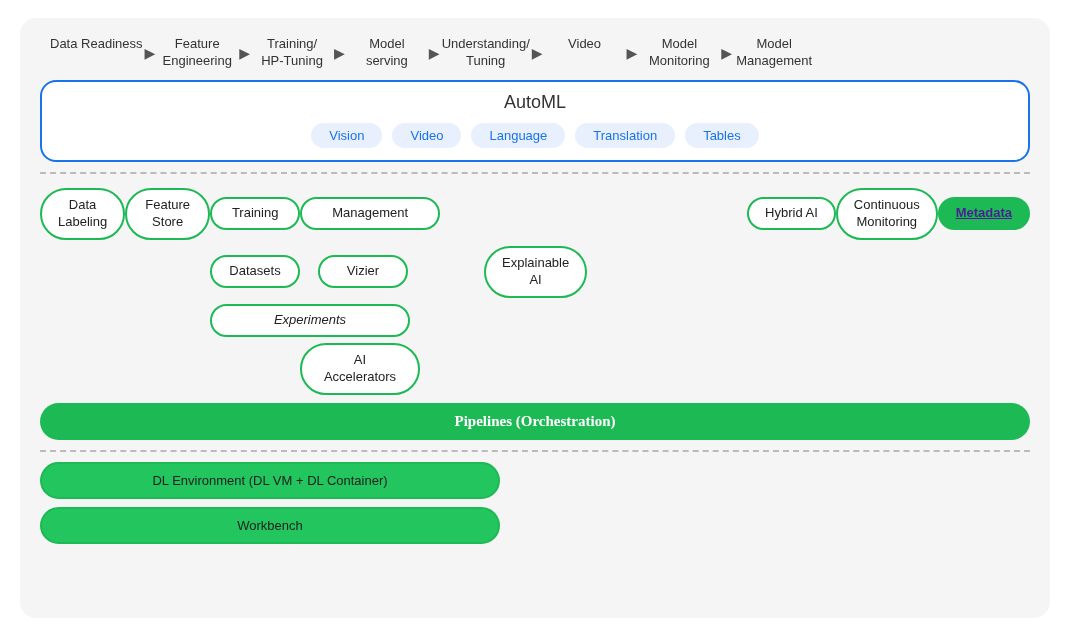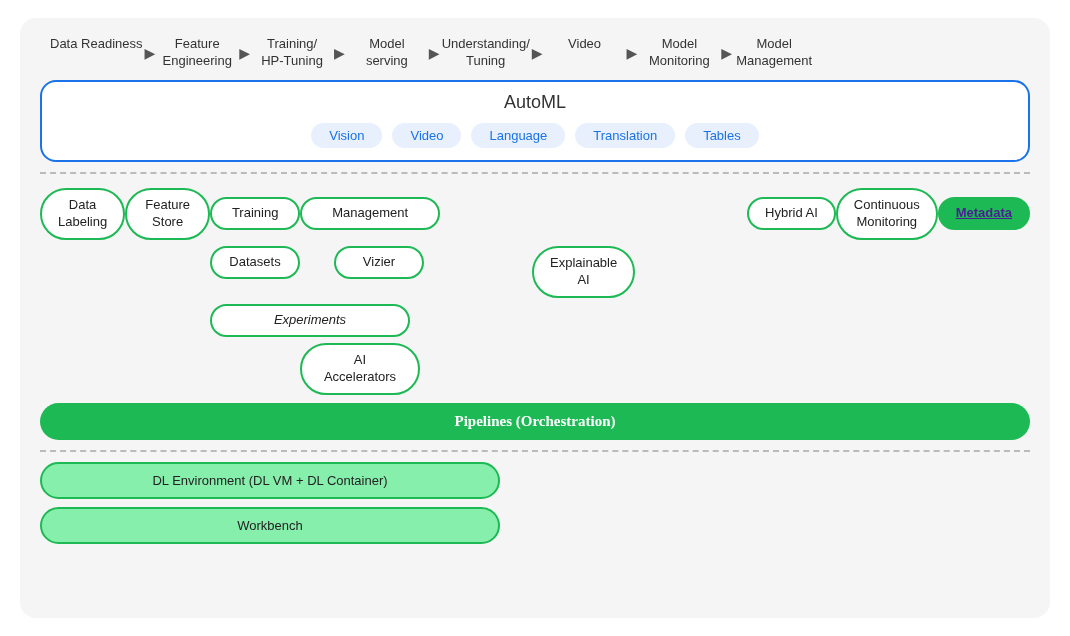--- a/index.html
+++ b/index.html
@@ -131,40 +131,40 @@
     
     .bottom-section {
       padding: 0 20px;
     }
     .bottom-pill {
       border: 2.5px solid #1db954;
       border-radius: 30px;
       padding: 9px 0;
       font-size: 13px;
       color: #222;
-      background: #86efac;
+      background: #22c55e;
       text-align: center;
       margin-bottom: 8px;
       width: 460px;
     }
 
     
     .features-layout {
       position: relative;
       padding: 4px 20px 0 20px;
     }
     .row1 {
       display: flex;
       align-items: center;
       margin-bottom: 6px;
     }
     .row2 {
       display: flex;
-      align-items: flex-start;
-      gap: 24px;
+      align-items: center;
+      gap: 8px;
       margin-bottom: 6px;
       margin-left: 80px;
     }
     .row3 {
       display: flex;
       align-items: center;
       gap: 8px;
       margin-bottom: 6px;
       margin-left: 80px;
       font-style: italic;

